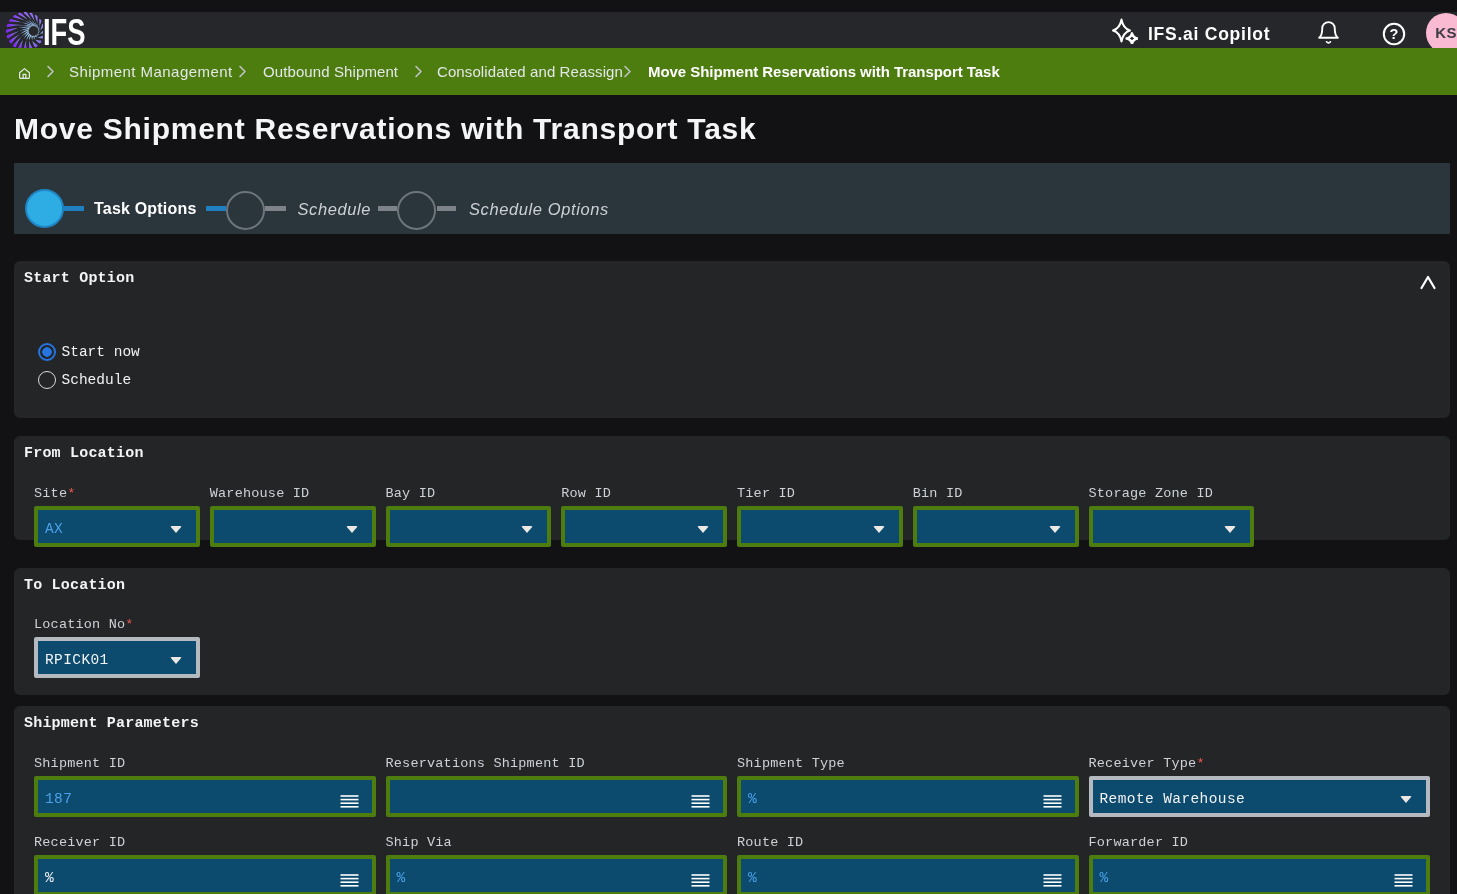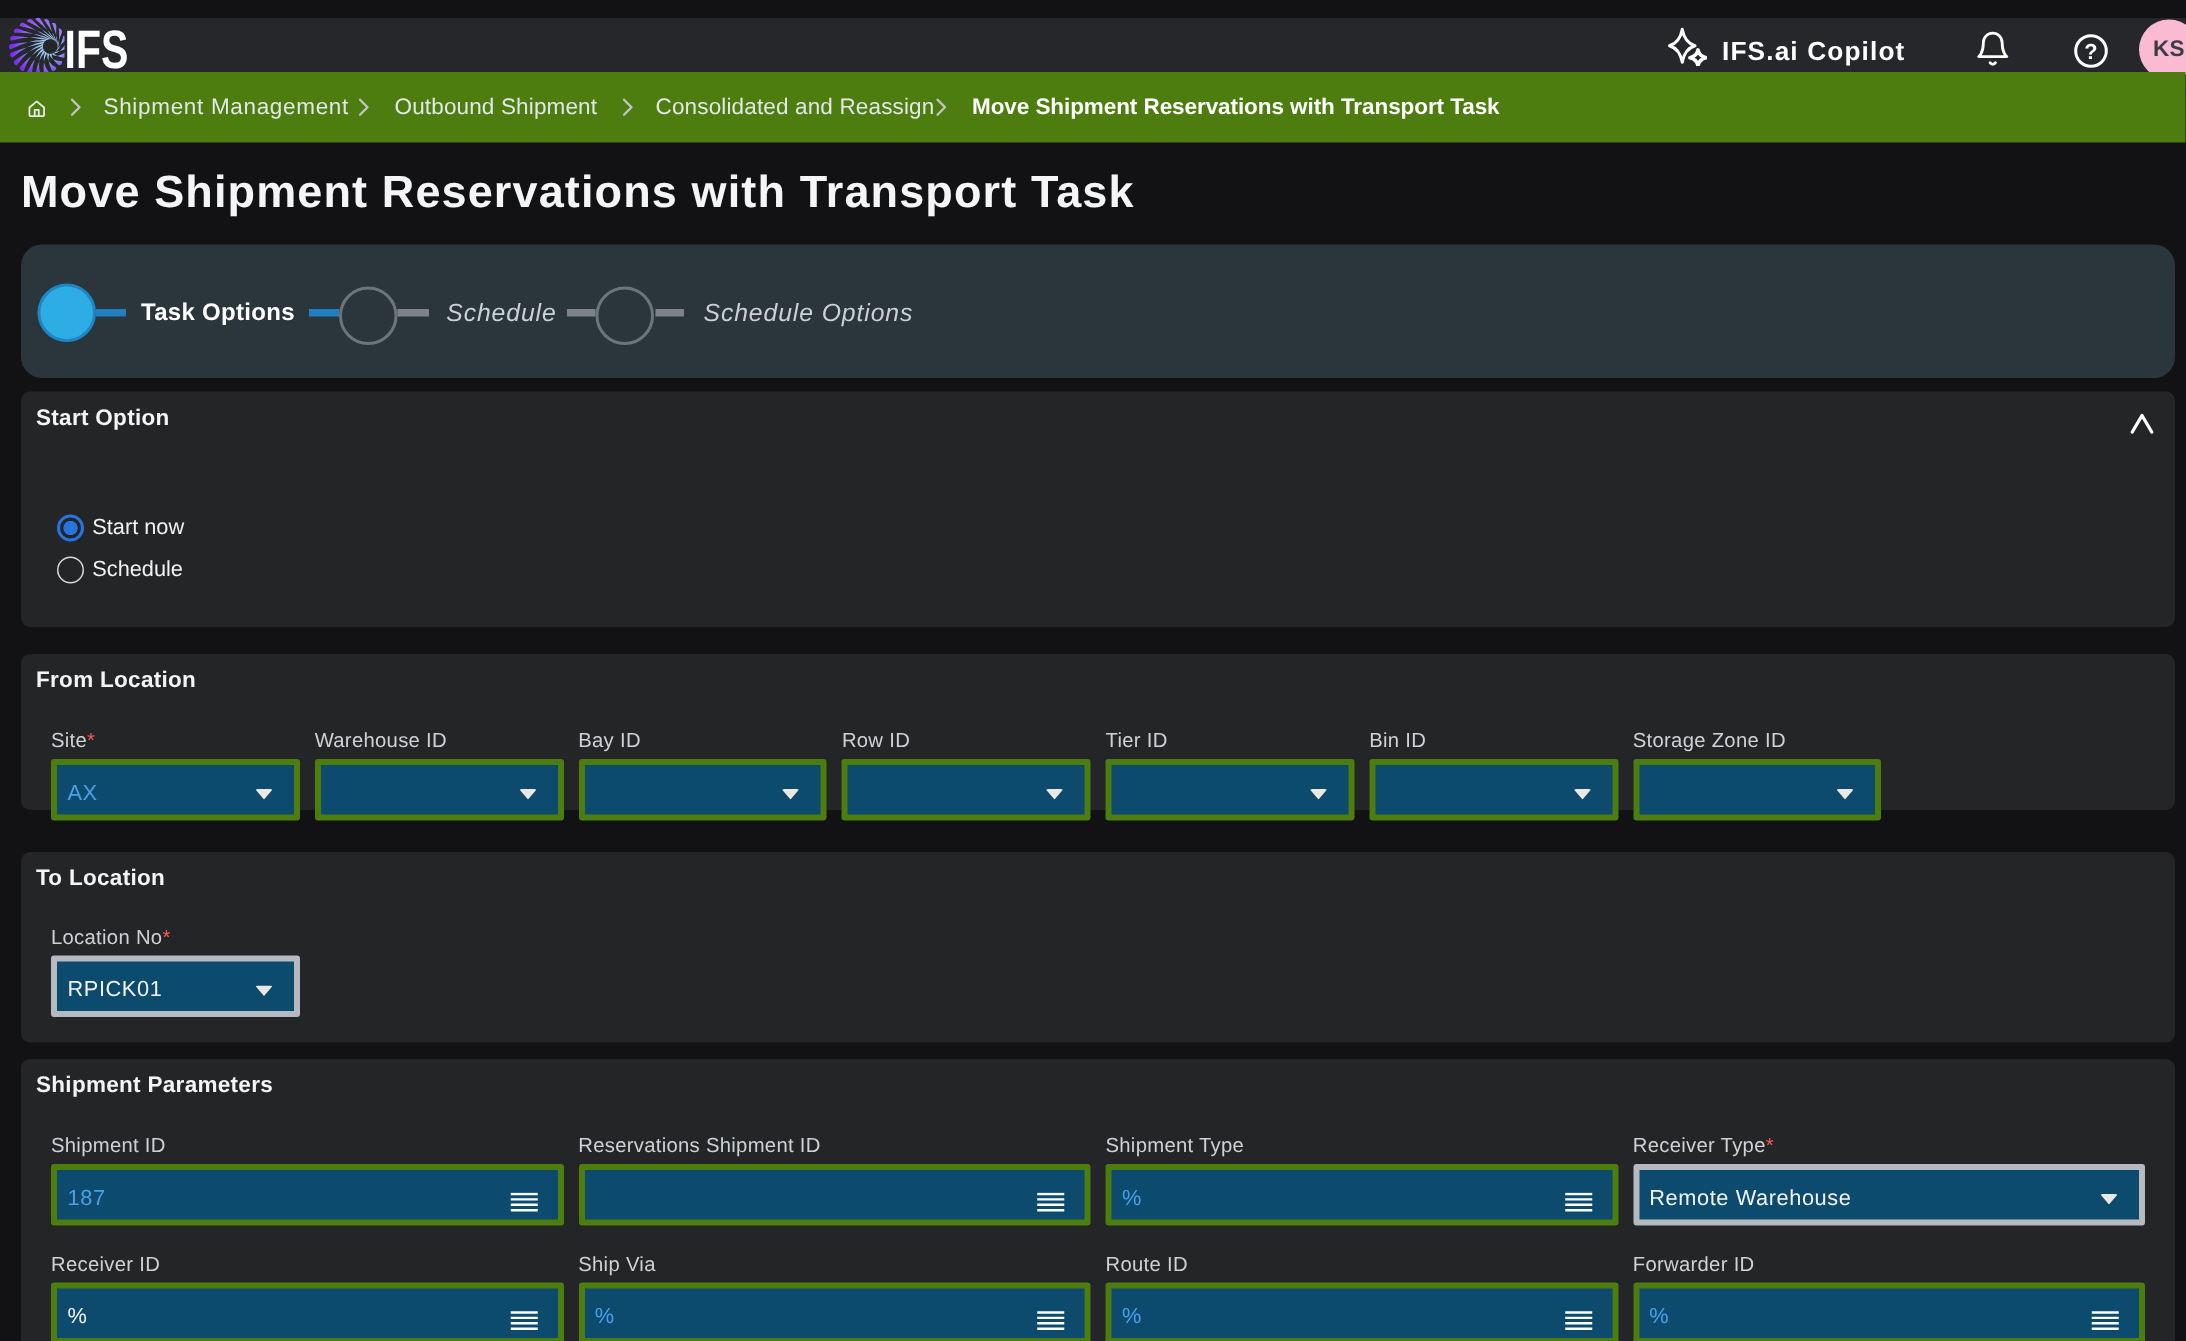--- a/index.html
+++ b/index.html
@@ -5,25 +5,25 @@
 * { margin:0; padding:0; box-sizing:border-box; }
 html,body { width:1457px; height:894px; overflow:hidden; background:#121214;
   font-family:"Liberation Sans", sans-serif; }
 .topbar { position:absolute; left:0; top:0; width:1457px; height:48px; background:#25272a;margin-top:12px; }
 .crumbs { position:absolute; left:0; top:48px; width:1457px; height:47px; background:#4d7c0f; }
 .crumb { position:absolute; top:0; height:47px; line-height:47px; font-size:15px;
   color:#e4e7e9; letter-spacing:0.1px; white-space:nowrap; }
 .crumb.last { font-weight:bold; color:#fff; letter-spacing:-0.05px; }
 .h1 { position:absolute; left:14px; top:112px; font-size:30px; font-weight:bold;
   color:#f4f5f6; letter-spacing:0.75px; white-space:nowrap; }
-.card { position:absolute; left:14px; width:1436px; background:#242527; border-radius:6px; }
+.card { position:absolute; left:14px; width:1436px; background:#242527; border-radius:6px;font-family:Liberation Mono, monospace; }
 .card h2 { position:absolute; left:10px; top:9px; font-size:15px; font-weight:bold;
   color:#f2f4f5; letter-spacing:0.2px; }
-.stepper { position:absolute; left:14px; top:163px; width:1436px; height:89px;
-  background:#2b353c; border-radius:14px; }
+.stepper { position:absolute; left:14px; top:163px; width:1436px; height:71px;
+  background:#2b353c; border-radius:1px; }
 .sline { position:absolute; top:43px; height:5px; }
 .cy { background:#1f7fc0; }
 .gr { background:#7d8388; }
 .slabel { position:absolute; top:36px; height:20px; line-height:20px; font-size:16.5px;
   white-space:nowrap; letter-spacing:0.6px; }
 .fgrid { position:absolute; left:20px; right:20px; display:grid;
   grid-template-columns:repeat(8, 1fr); column-gap:10px; }
 .flabel { font-size:13.5px; color:#ced2d6; height:18px; line-height:18px;
   margin-bottom:3px; white-space:nowrap; letter-spacing:0.2px; }
 .req { color:#f05a50; }

